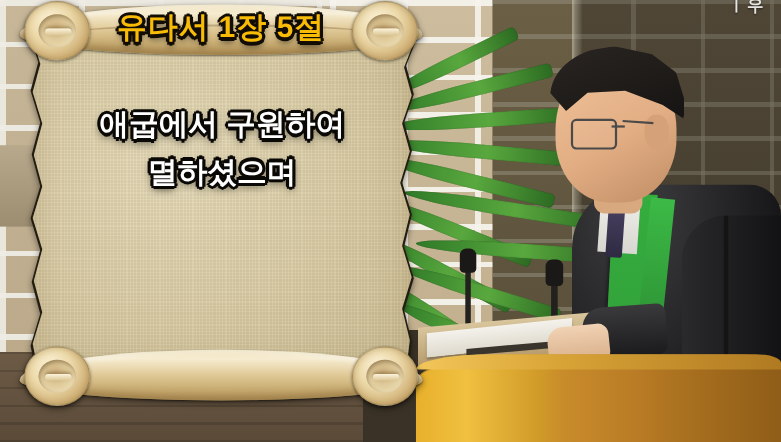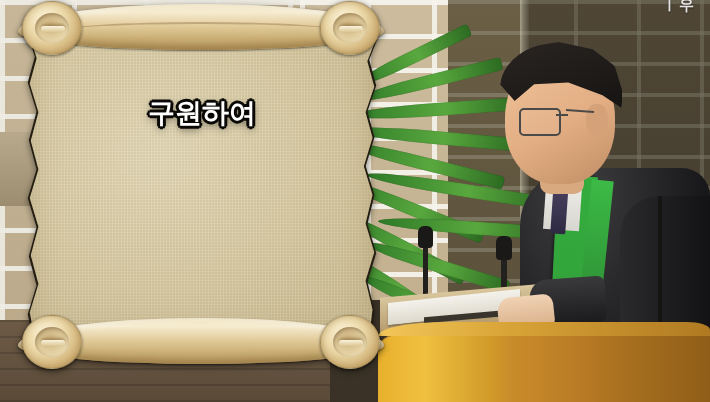--- a/index.html
+++ b/index.html
@@ -381,23 +381,27 @@
     <div class="rod-curve-t"></div>
     <div class="knob k-tl">
       <div class="knob-inner"></div>
       <div class="knob-slit"></div>
     </div>
     <div class="knob k-tr">
       <div class="knob-inner"></div>
       <div class="knob-slit"></div>
     </div>
 
+    <div id="title-bar">
+      <div id="title-text">유다서 1장 5절</div>
+    </div>
 
     <div id="verse">
-      <div class="vline">구원하여</div>
+      <div class="vline">애굽에서 구원하여</div>
+      <div class="vline">멸하셨으며</div>
     </div>
 
     <div class="rod rod-bot"></div>
     <div class="knob k-bl">
       <div class="knob-inner"></div>
       <div class="knob-slit"></div>
     </div>
     <div class="knob k-br">
       <div class="knob-inner"></div>
       <div class="knob-slit"></div>

